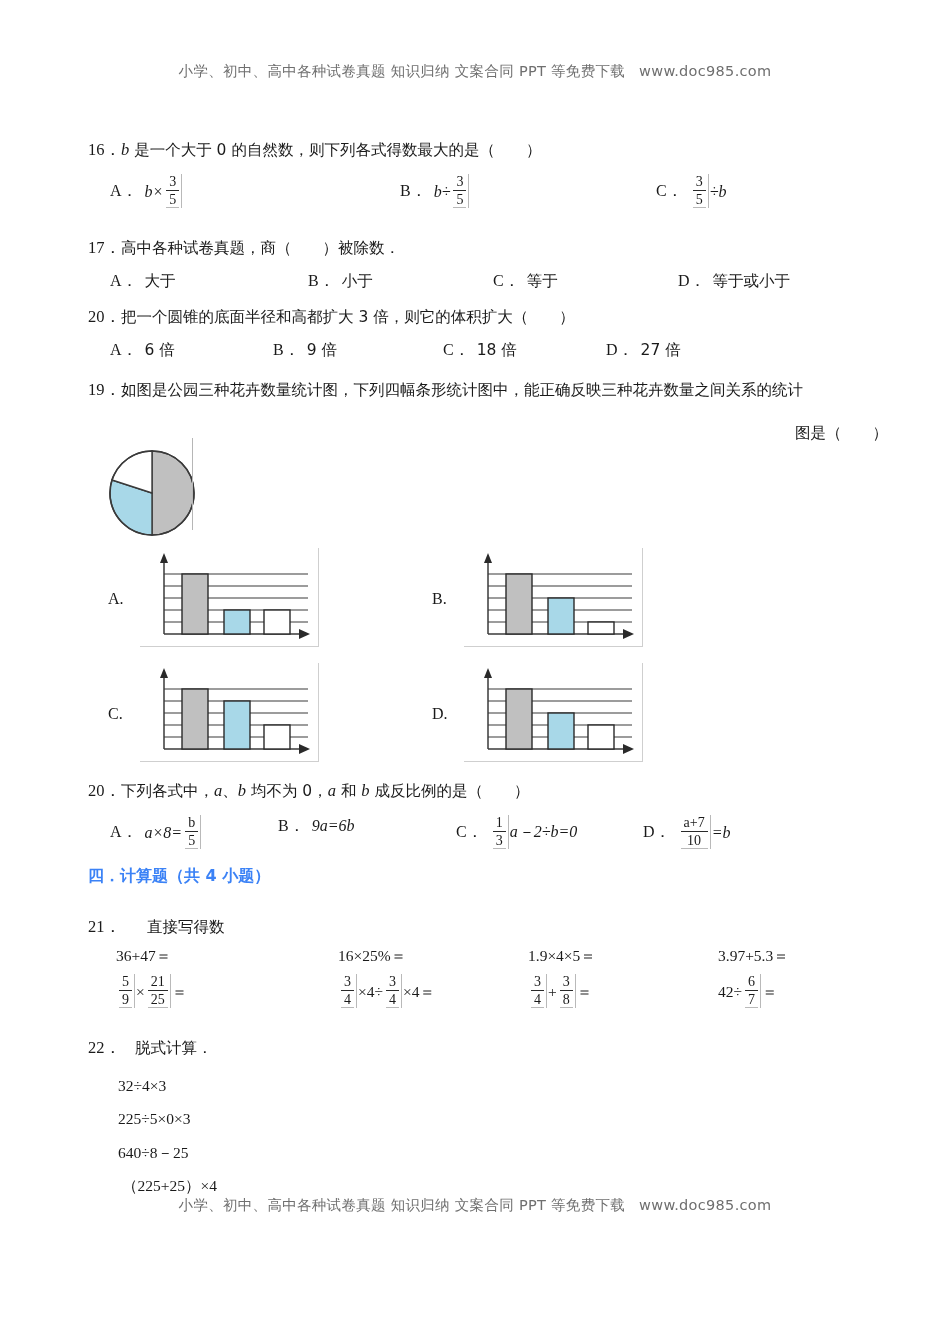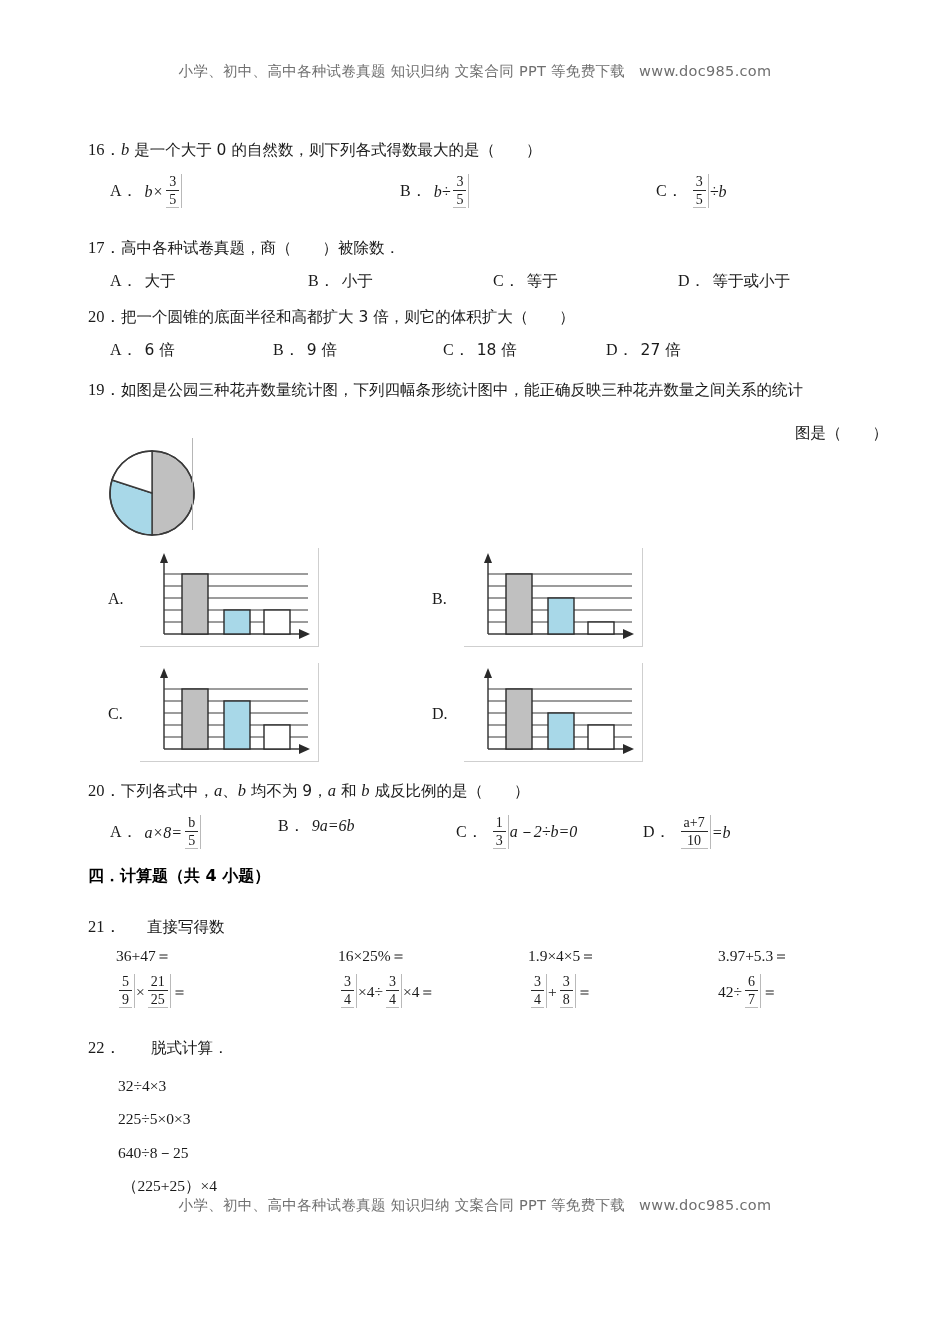--- a/index.html
+++ b/index.html
@@ -121,21 +121,21 @@
   }
 
   
   #sec4 {
     position: absolute;
     left: 88px;
     top: 866px;
     font-family: "DejaVu Sans", "Liberation Sans", sans-serif;
     font-size: 16px;
     font-weight: bold;
-    color: #000000;
+    color: #3b82f6;
     white-space: nowrap;
   }
 
   
   .calcrow { position: absolute; left: 88px; width: 800px; height: 30px; }
   .calccell {
     position: absolute;
     font-size: 15.5px;
     font-family: "Liberation Serif", serif;
     display: flex;
@@ -354,21 +354,21 @@
         </g>
         <rect x="42" y="26" width="26" height="60" fill="#c0c0c0" stroke="#2a2a2a" stroke-width="1.4"></rect>
         <rect x="84" y="50" width="26" height="36" fill="#a8d8e8" stroke="#2a2a2a" stroke-width="1.4"></rect>
         <rect x="124" y="62" width="26" height="24" fill="#ffffff" stroke="#2a2a2a" stroke-width="1.4"></rect>
       </svg>
     </div>
   </div>
 
   <div class="qblock" style="top:779px;">
     <div class="qline">
-      <span class="qnum">20．</span><span class="cn">下列各式中，</span><span class="ital">a</span><span class="cn">、</span><span class="ital">b</span><span class="cn"> 均不为 9，</span><span class="ital">a</span><span class="cn"> 和 </span><span class="ital">b</span><span class="cn"> 成反比例的是（　　）</span>
+      <span class="qnum">20．</span><span class="cn">下列各式中，</span><span class="ital">a</span><span class="cn">、</span><span class="ital">b</span><span class="cn"> 均不为 0，</span><span class="ital">a</span><span class="cn"> 和 </span><span class="ital">b</span><span class="cn"> 成反比例的是（　　）</span>
     </div>
     <div class="opts" style="height:46px;margin-top:12px;">
 
       <div class="opt" style="left:22px; top:0;">
         <span class="lbl">A．</span>
         <span class="ital">a×8=</span>
         <span class="frac">
           <span class="num">b</span>
           <span class="den">5</span>
         </span>
@@ -465,21 +465,21 @@
         <span class="num">6</span>
         <span class="den">7</span>
       </span>
       <span>＝</span>
     </div>
 
   </div>
 
   <div class="qblock" style="top:1036px;">
     <div class="qline">
-      <span class="qnum">22．</span><span class="cn" style="margin-left:30px;text-align:center;">脱式计算．</span>
+      <span class="qnum">22．</span><span class="cn" style="margin-left:14px;text-align:center;">脱式计算．</span>
     </div>
   </div>
 
   <div class="exprline" style="top:1077px;">32÷4×3</div>
   <div class="exprline" style="top:1110px;">225÷5×0×3</div>
   <div class="exprline" style="top:1143px;">640÷8－25</div>
   <div class="exprline" style="top:1176px; left:122px;">（225+25）×4</div>
 
   <div class="watermark" id="wm-bottom">
     <span>小学、初中、高中各种试卷真题 知识归纳 文案合同 PPT 等免费下载</span><span class="url">www.doc985.com</span>

